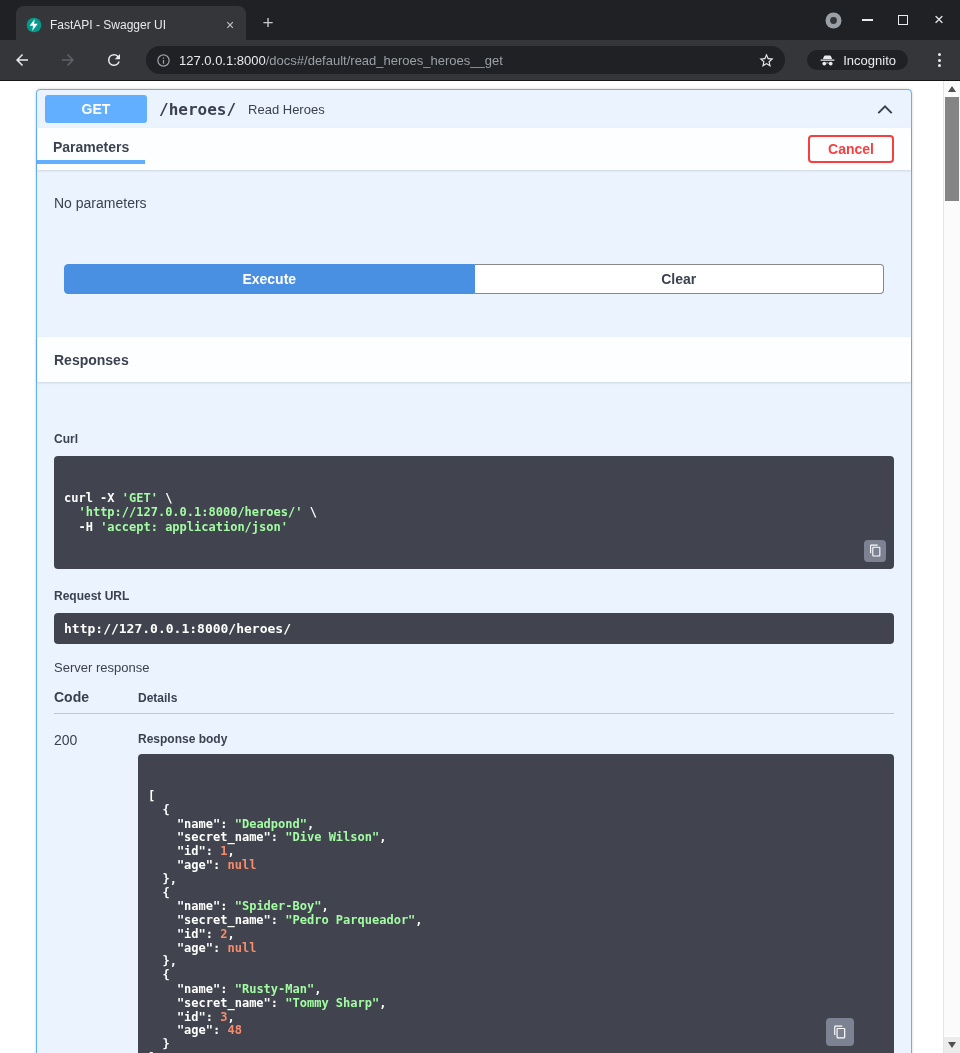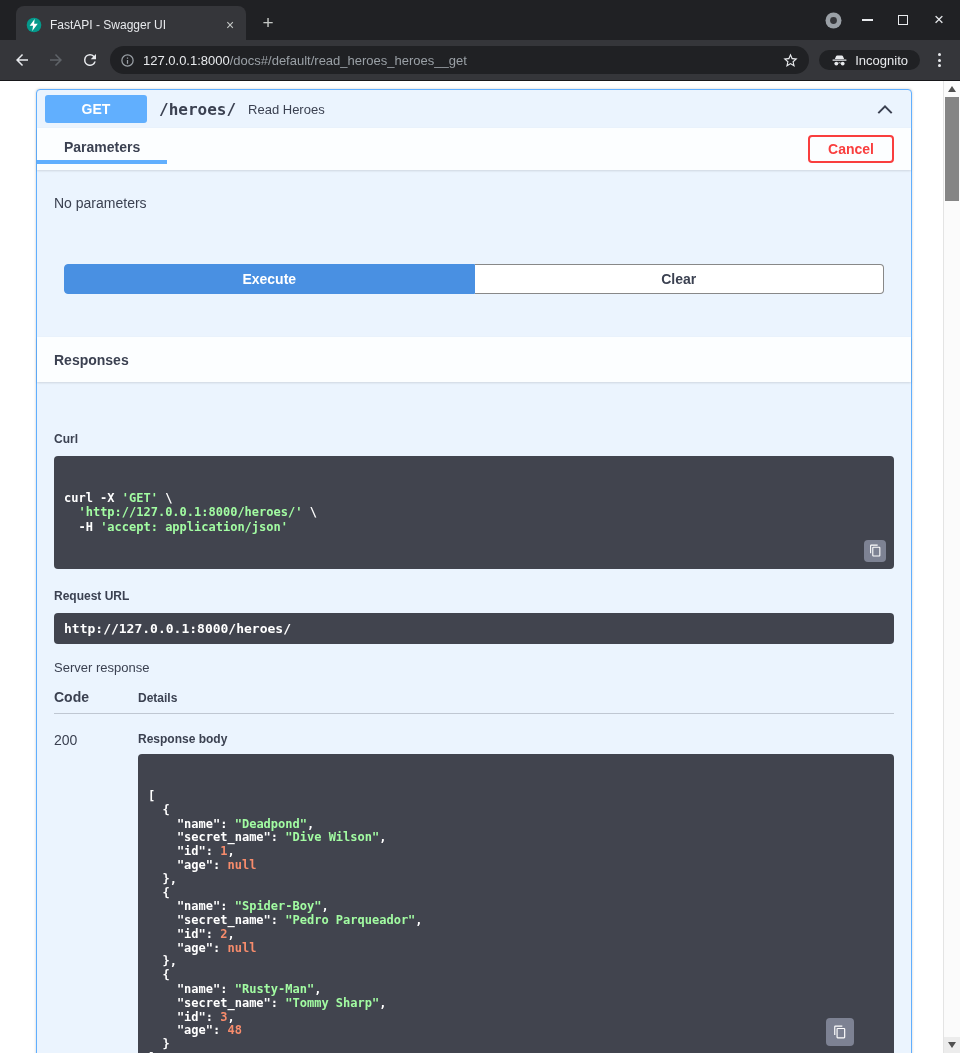--- a/index.html
+++ b/index.html
@@ -13,21 +13,21 @@
   .tab-title { color: #e8eaed; font-size: 12px; flex: 1; white-space: nowrap; overflow: hidden; }
   .tab-close { color: #c4c7c5; font-size: 14px; width: 16px; text-align: center; line-height: 16px; }
   .newtab { width: 28px; height: 28px; margin: 0 0 3px 8px; color: #c4c7c5; font-size: 19px; display: flex; align-items: center; justify-content: center; border-radius: 50%; }
   .win-controls { margin-left: auto; display: flex; align-items: center; height: 40px; padding-right: 10px; gap: 14px; }
   .update-dot { display: flex; }
   .winbtn { width: 22px; height: 22px; display: flex; align-items: center; justify-content: center; color: #e8eaed; }
   .min-glyph { width: 11px; height: 2px; background: #e8eaed; display: block; }
   .max-glyph { width: 10px; height: 10px; border: 1.5px solid #e8eaed; display: block; }
   .close-x { font-size: 17px; color: #e8eaed; }
 
-  .toolbar { position: absolute; top: 40px; left: 0; right: 0; height: 41px; background: #35363a; border-bottom: 1px solid #17171a; display: flex; align-items: center; padding: 0 8px; gap: 6px; }
+  .toolbar { position: absolute; top: 40px; left: 0; right: 0; height: 41px; background: #35363a; border-bottom: 1px solid #17171a; display: flex; align-items: center; padding: 0 8px; gap: 18px; }
   .nav-btn { width: 28px; height: 28px; border-radius: 50%; display: flex; align-items: center; justify-content: center; flex: 0 0 auto; }
   .omnibox { flex: 1; min-width: 0; height: 28px; background: #202124; border-radius: 14px; display: flex; align-items: center; gap: 8px; padding: 0 10px; font-size: 13px; }
   .url-text { white-space: nowrap; overflow: hidden; }
   .url-host { color: #e8eaed; }
   .url-path { color: #9aa0a6; }
   .star-btn { margin-left: auto; display: flex; flex: 0 0 auto; }
   .incognito-chip { height: 20px; background: #202124; border-radius: 14px; display: flex; align-items: center; gap: 7px; padding: 0 12px; color: #e8eaed; font-size: 13px; margin-left: 4px; flex: 0 0 auto; }
   .menu-icon { width: 26px; height: 28px; display: flex; flex-direction: column; align-items: center; justify-content: center; gap: 2.5px; }
   .menu-icon i { width: 3px; height: 3px; border-radius: 50%; background: #e8eaed; }
 
@@ -37,21 +37,21 @@
   .opblock { border: 1px solid #61affe; background: #ebf4fe; border-radius: 4px; box-shadow: 0 0 3px rgba(0,0,0,.19); }
   .summary { display: flex; align-items: center; gap: 12px; padding: 5px 8px; }
   .method-badge { background: #61affe; color: #fff; font-weight: 700; font-size: 14px; border-radius: 3px; width: 102px; padding: 6px 0; text-align: center; }
   .op-path { font-family: "DejaVu Sans Mono", monospace; font-weight: 700; font-size: 16px; color: #3b4151; }
   .op-desc { font-size: 13px; color: #3b4151; }
   .chevron { margin-left: auto; padding-right: 8px; display: flex; }
 
   .section-header { background: rgba(255,255,255,.85); box-shadow: 0 1px 2px rgba(0,0,0,.12); display: flex; align-items: center; }
   .section-header.params { height: 42px; padding-right: 17px; }
   .section-header.resp { height: 45px; padding: 0 17px; }
-  .tab-item { height: 30px; display: flex; align-items: center; padding: 0 27px; border-bottom: 4px solid #61affe; font-size: 14px; font-weight: 700; color: #3b4151; }
+  .tab-item { height: 30px; display: flex; align-items: center; padding: 0 16px; border-bottom: 4px solid #61affe; font-size: 14px; font-weight: 700; color: #3b4151; }
   .resp-title { font-size: 14px; font-weight: 700; color: #3b4151; }
   .cancel-btn { margin-left: auto; border: 2px solid #f93e3e; color: #f93e3e; background: transparent; border-radius: 4px; font-family: inherit; font-size: 14px; font-weight: 600; padding: 4px 18px; }
 
   .params-body { padding: 25px 17px 45px; font-size: 14px; color: #3b4151; }
   .execute-row { display: flex; padding: 8px 27px; margin-bottom: 35px; }
   .btn-execute { flex: 1; height: 30px; background: #4990e2; color: #fff; border: 1px solid #4990e2; border-radius: 4px 0 0 4px; font-family: inherit; font-size: 14px; font-weight: 700; }
   .btn-clear { flex: 1; height: 30px; background: #fff; color: #3b4151; border: 1px solid #888; border-left: none; border-radius: 0 4px 4px 0; font-family: inherit; font-size: 14px; font-weight: 700; }
 
   .responses-inner { padding: 30px 17px 25px; }
   .block-label { font-size: 12px; font-weight: 700; color: #3b4151; margin-bottom: 10px; margin-top: 20px; }

